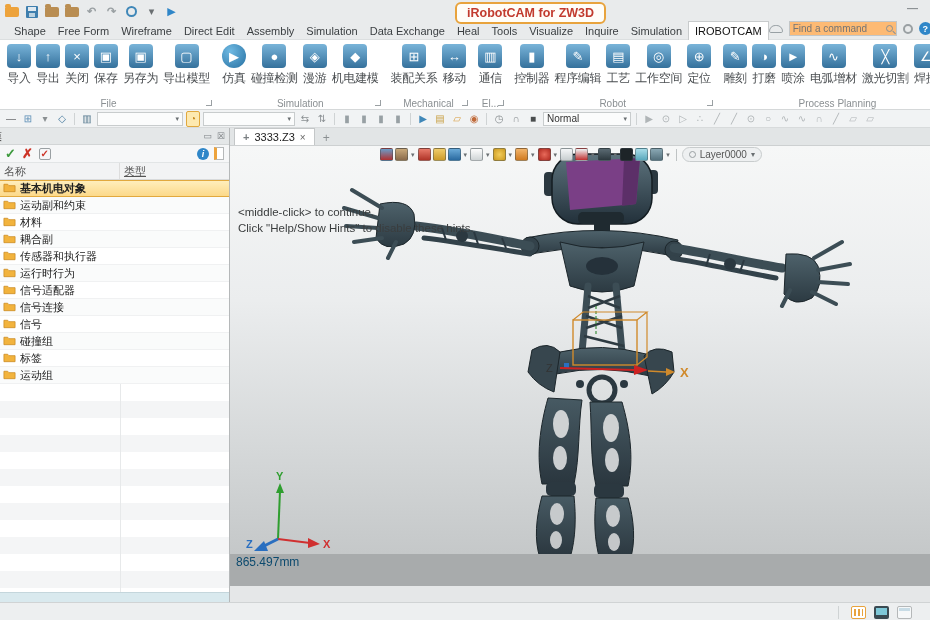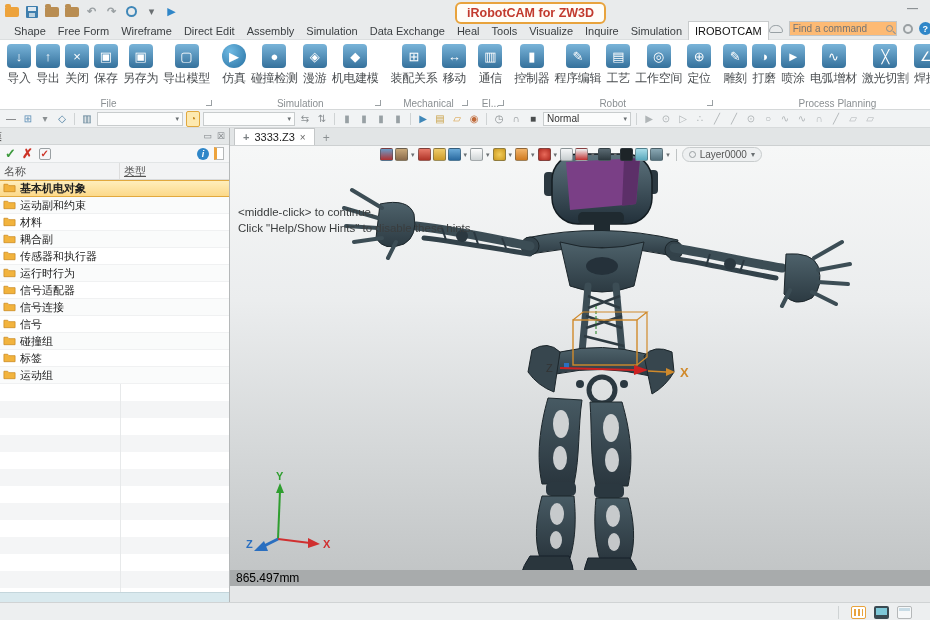--- a/index.html
+++ b/index.html
@@ -100,21 +100,21 @@
   .newtab { color:#8a8f92; font-size:12px; padding:0 8px; cursor:pointer; }
   .scene { position:absolute; top:18px; left:0; right:0; bottom:16px;
      background:linear-gradient(#f6f7f7 0%, #ebedee 35%, #d4d7d8 70%, #c0c3c4 100%); overflow:hidden; }
   .vp-toolbar { position:absolute; top:1px; left:150px; display:flex; align-items:center; gap:2px; z-index:5; }
   .vpi { width:13px; height:13px; border-radius:2px; cursor:pointer; }
   .vpcaret { font-size:7px; color:#6a6f72; margin:0 1px; cursor:pointer; }
   .vpsep { width:1px; height:12px; background:#bfc3c4; margin:0 3px; }
   .layercombo { display:flex; align-items:center; gap:4px; background:#eef0f1; border:1px solid #c8cccd; border-radius:8px; height:15px; padding:0 6px; font-size:10px; color:#555; cursor:pointer; }
   .bulb { width:7px; height:7px; border:1.3px solid #9aa0a3; border-radius:50%; }
   .hints { position:absolute; left:8px; top:14px; font-size:11.5px; color:#3a3d3e; line-height:16px; z-index:4;margin-top:44px; }
-  .mm-bar { position:absolute; left:0; right:0; bottom:0; height:16px; background:#a8abac; color:#000000; font-size:12px; line-height:16px; padding-left:6px; }
+  .mm-bar { position:absolute; left:0; right:0; bottom:0; height:32px; background:#a8abac; color:#0c4a6e; font-size:12px; line-height:16px; padding-left:6px; }
   .robot-svg { position:absolute; inset:0; width:100%; height:100%; }
 
   
   .statusbar { height:20px; background:#edeff0; border-top:1px solid #d0d3d4; display:flex; align-items:center; justify-content:flex-end; padding-right:18px; gap:8px; }
   .sb-sep { width:1px; height:13px; background:#cfd3d4; margin-right:4px; }
   .sbi { width:15px; height:13px; border-radius:2px; cursor:pointer; position:relative; }
   .sbi.table { background:#fff; border:1.5px solid #e8a33d; }
   .sbi.table::after { content:''; position:absolute; inset:2px; background:repeating-linear-gradient(90deg,#e8a33d 0 2px,#fff 2px 4px); }
   .sbi.monitor { background:#3a4a52; }
   .sbi.monitor::after { content:''; position:absolute; inset:2px 2px 4px 2px; background:#7ec8d8; }

